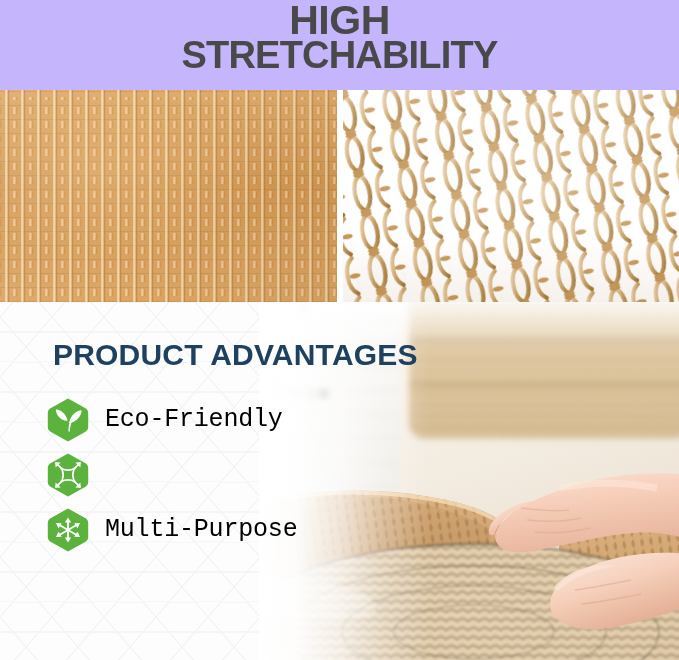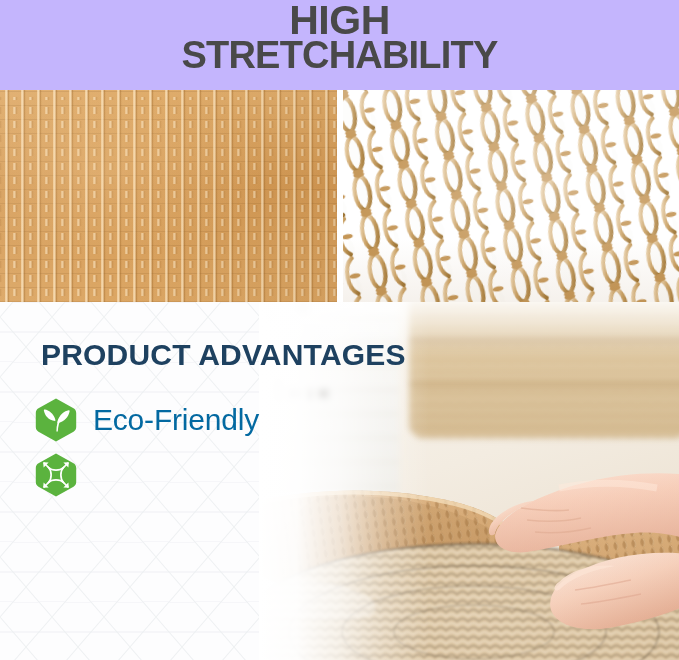--- a/index.html
+++ b/index.html
@@ -235,21 +235,21 @@
   
   .advantages {
     position: absolute;
     left: 0;
     top: 302px;
     width: 679px;
     height: 358px;
     z-index: 4;
     pointer-events: none;
   }
-  .advantages > * { pointer-events: auto; }
+  .advantages > * { pointer-events: auto; margin-left: 12px; }
 
   .advantages-heading {
     position: absolute;
     left: 41px;
     top: 36px;
     font-family: "Liberation Sans", sans-serif;
     font-weight: bold;
     font-size: 30px;
     line-height: 34px;
     letter-spacing: 0.2px;
@@ -270,25 +270,25 @@
   }
   .feature-icon {
     flex: 0 0 auto;
     width: 46px;
     height: 46px;
     position: relative;
     display: block;
   }
   .feature-label {
     margin-left: 14px;
-    font-family: Liberation Sans, sans-serif;
-    font-size: 30px;
+    font-family: Liberation Mono, monospace;
+    font-size: 25px;
     line-height: 28px;
     font-weight: normal;
-    color: #0369a1;
+    color: #000000;
     letter-spacing: -0.2px;
     white-space: nowrap;
   }
 </style>
 </head>
 <body>
 
 <div id="infographic">
 
   <div class="title-block">
@@ -602,18 +602,42 @@
             <g fill="#ffffff">
               <path d="M10.2 10.2 L15.6 10.6 L10.6 15.6 Z"></path>
               <path d="M35.8 10.2 L30.4 10.6 L35.4 15.6 Z"></path>
               <path d="M35.8 35.8 L30.4 35.4 L35.4 30.4 Z"></path>
               <path d="M10.2 35.8 L15.6 35.4 L10.6 30.4 Z"></path>
             </g>
           </svg>
         </span>
       </div>
 
+      <div class="feature-item">
+        <span class="feature-icon">
+          <svg viewBox="0 0 46 46" width="46" height="46">
+            <path d="M23 1.6 L40.5 11.3 C42.2 12.2 43.2 14 43.2 15.9
+                     L43.2 30.1 C43.2 32 42.2 33.8 40.5 34.7
+                     L23 44.4 L5.5 34.7 C3.8 33.8 2.8 32 2.8 30.1
+                     L2.8 15.9 C2.8 14 3.8 12.2 5.5 11.3 Z" fill="#5bb33e"></path>
+            <g stroke="#ffffff" stroke-width="1.8" stroke-linecap="round">
+              <path d="M23 13.2 L23 32.8"></path>
+              <path d="M13.6 17.4 L32.4 28.6"></path>
+              <path d="M32.4 17.4 L13.6 28.6"></path>
+            </g>
+            <g fill="#ffffff">
+              <path d="M23 10.4 L26.1 15.4 L19.9 15.4 Z"></path>
+              <path d="M23 35.6 L26.1 30.6 L19.9 30.6 Z"></path>
+              <path d="M10.9 16.0 L16.7 16.3 L13.6 21.3 Z"></path>
+              <path d="M35.1 30.0 L29.3 29.7 L32.4 24.7 Z"></path>
+              <path d="M35.1 16.0 L29.3 16.3 L32.4 21.3 Z"></path>
+              <path d="M10.9 30.0 L16.7 29.7 L13.6 24.7 Z"></path>
+            </g>
+          </svg>
+        </span>
+        <span class="feature-label">Multi-Purpose</span>
+      </div>
 
 
     </div>
   </div>
 
 </div>
 
 </body></html>

